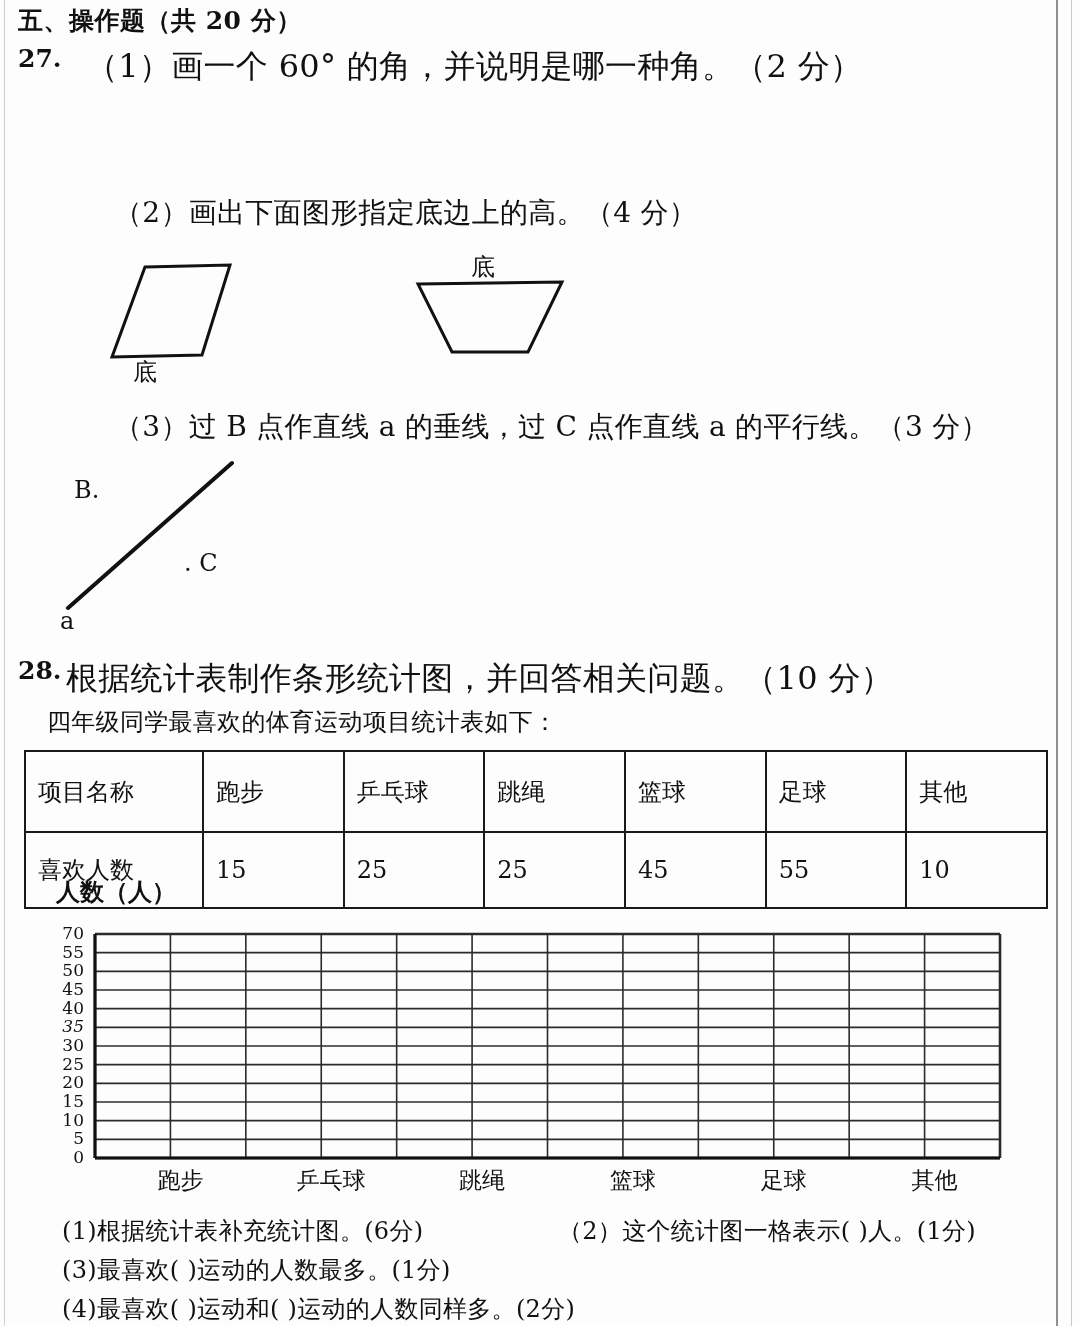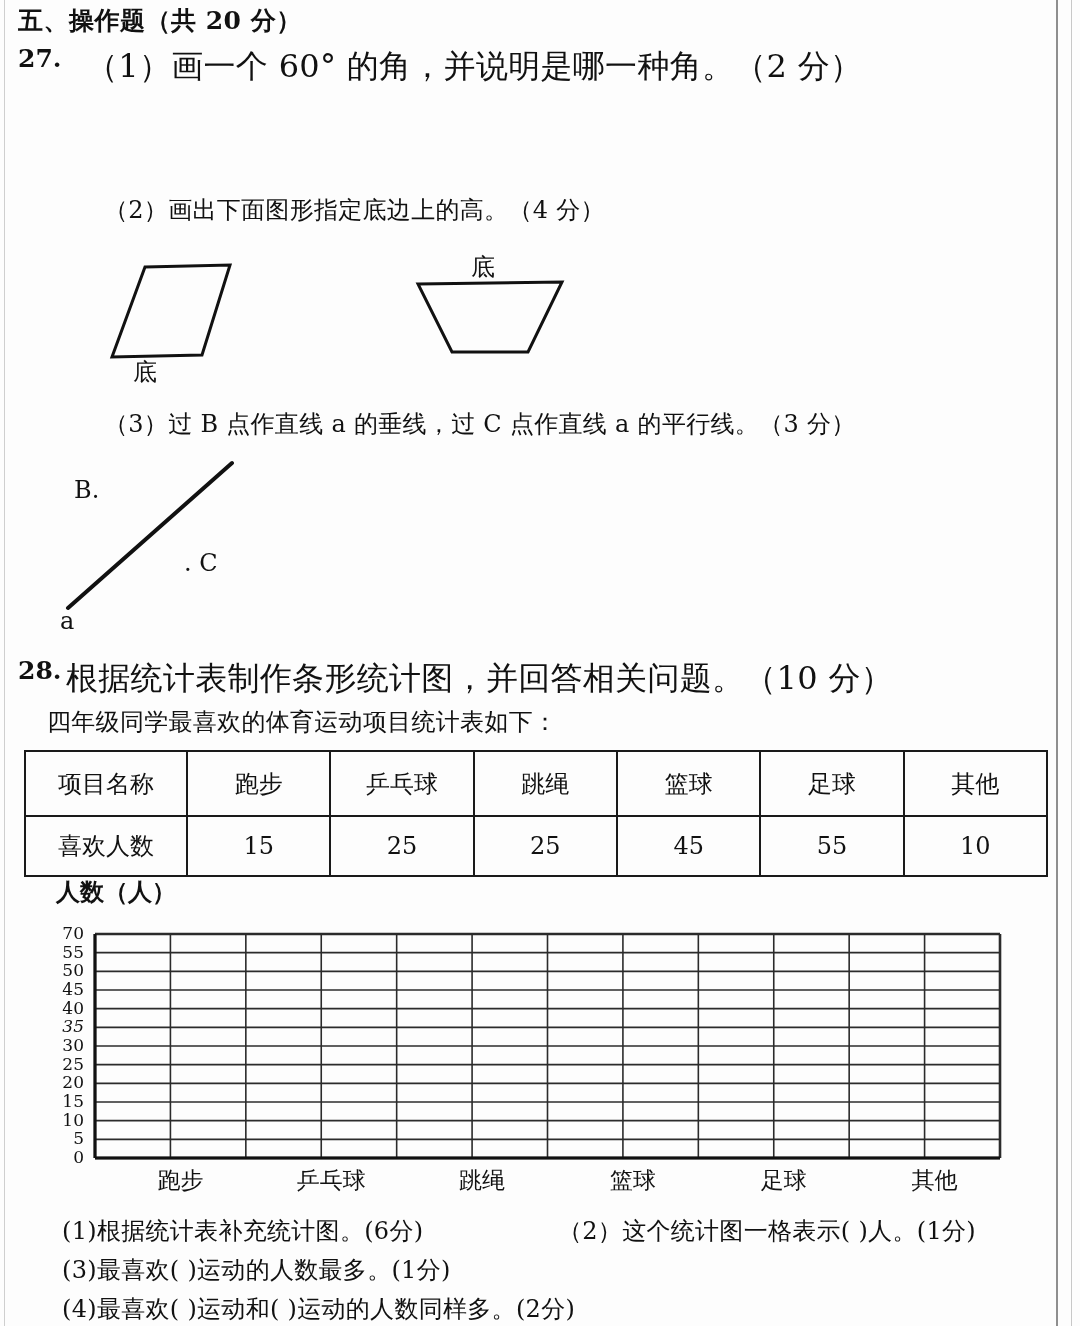--- a/index.html
+++ b/index.html
@@ -43,23 +43,24 @@
     font-weight: bold;
     font-size: 25px;
     white-space: nowrap;
   }
   .qtext {
     font-size: 32px;
     white-space: nowrap;
     letter-spacing: 0.3px;
   }
   .subq {
-    font-size: 24px;
-    white-space: nowrap;
-    letter-spacing: 0.3px;
+    font-size: 28px;
+    white-space: nowrap;
+    letter-spacing: 0.3px;
+    margin-left: 10px;
   }
   .plain {
     font-size: 24px;
     white-space: nowrap;
     letter-spacing: 0.3px;
   }
   .shape-label {
     font-size: 24px;
     white-space: nowrap;
   }
@@ -73,23 +74,23 @@
   #stat-table {
     position: absolute;
     left: 24px;
     top: 750px;
     width: 1024px;
     border-collapse: collapse;
     table-layout: fixed;
   }
   #stat-table td {
     border: 2px solid #1a1a1a;
-    text-align: center;
-    font-size: 24px;
-    padding: 4px;
+    text-align: left;
+    font-size: 24px;
+    padding: 12px;
     height: 50px;
     vertical-align: middle;
   }
   #stat-table tr.hdr td { height: 55px; }
   #stat-table td.firstcol { width: 152px; }
 
   
   #chart-wrap { position: absolute; left: 0; top: 876px; width: 1080px; height: 330px; }
   .chart-title {
     position: absolute;

